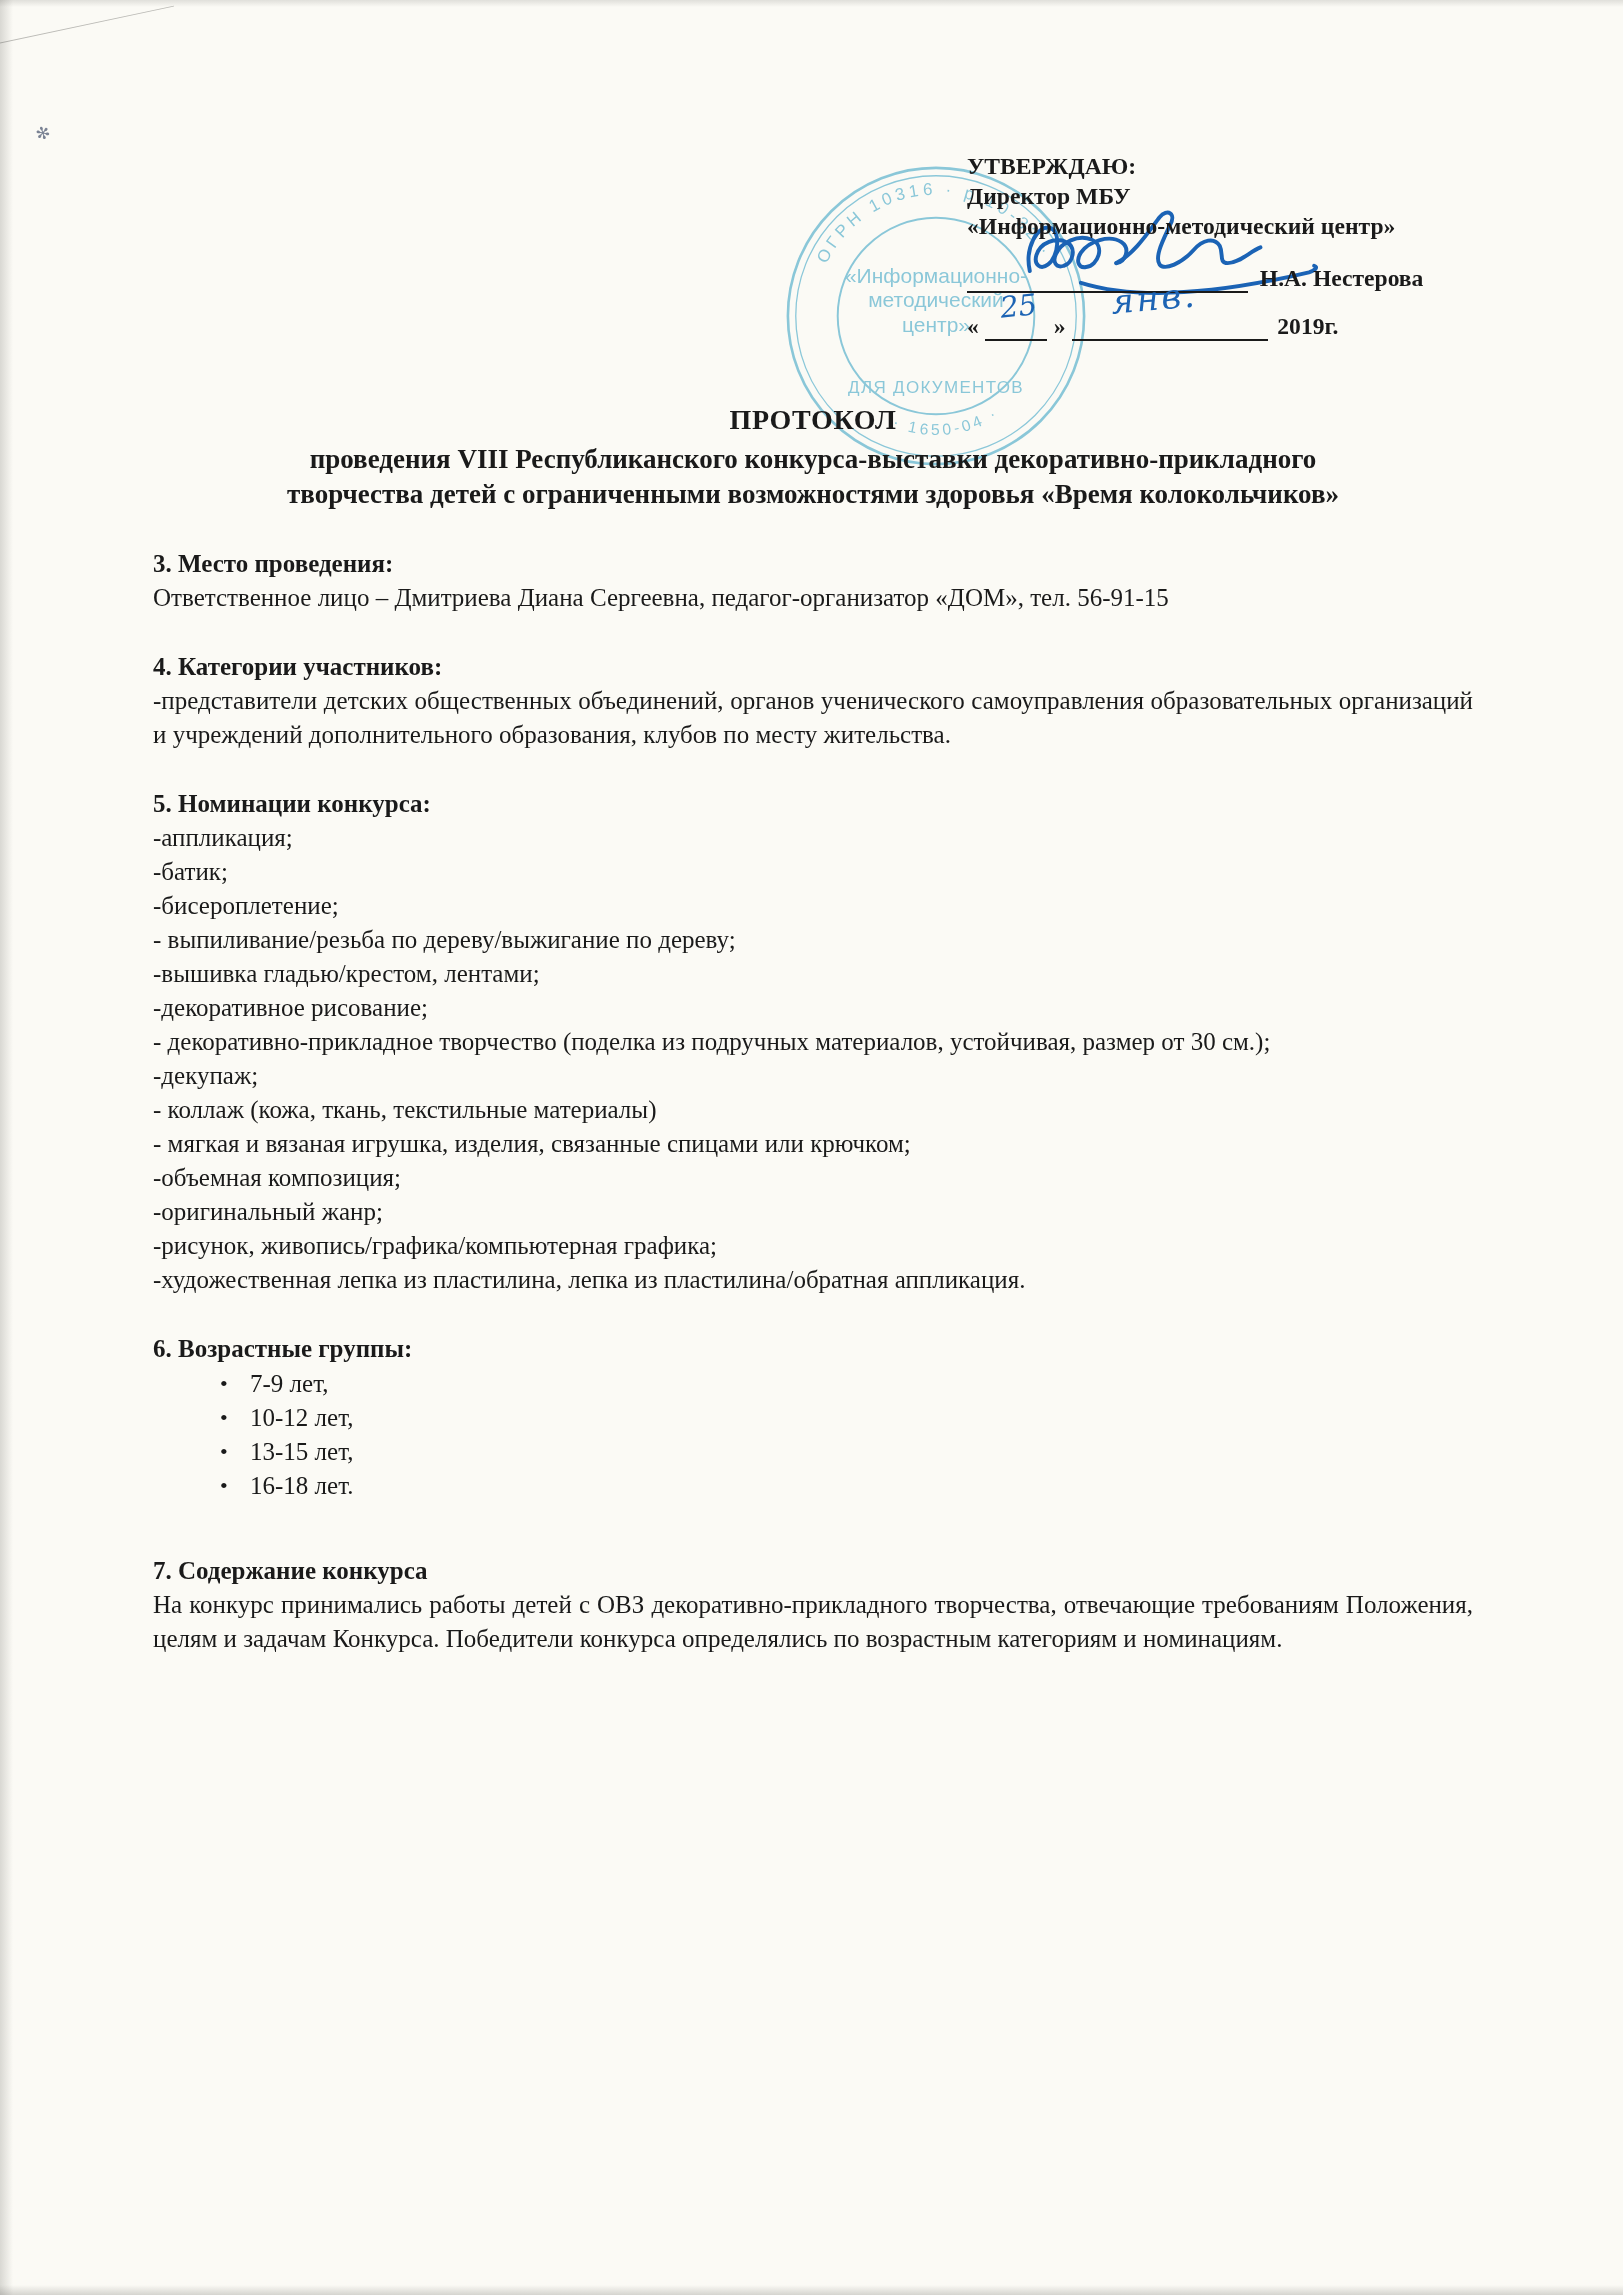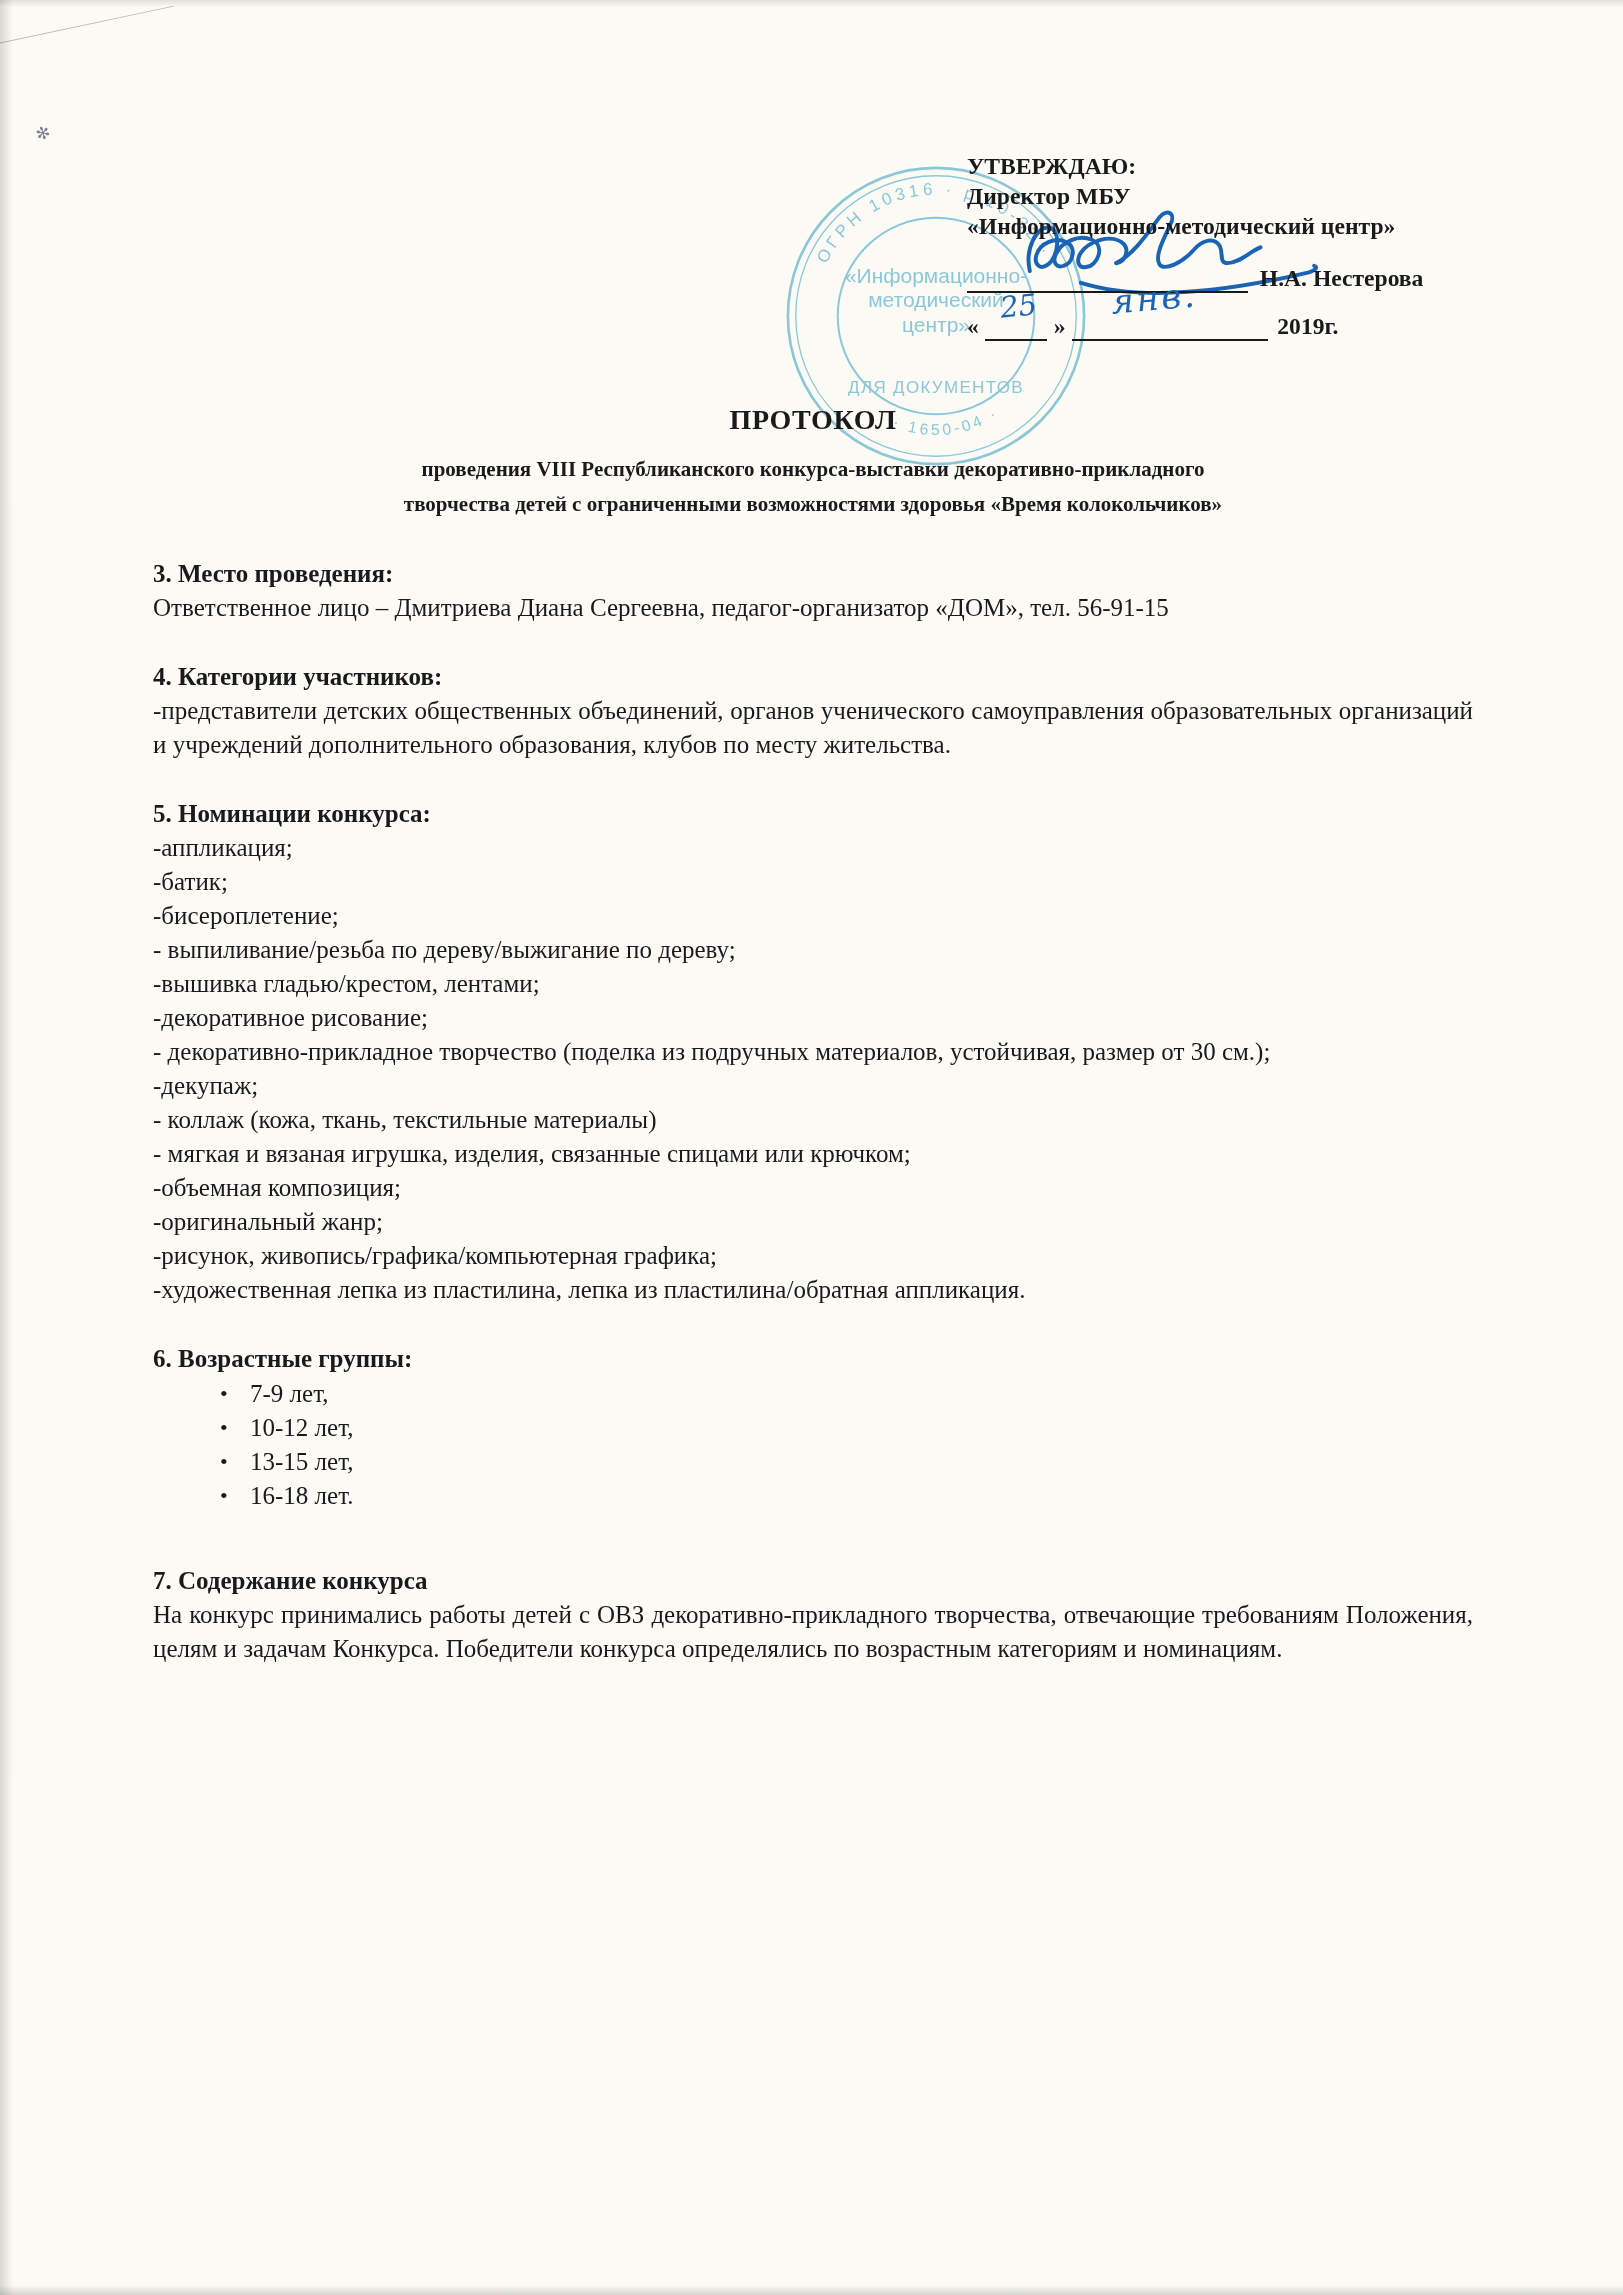--- a/index.html
+++ b/index.html
@@ -49,21 +49,21 @@
   .stamp circle{stroke:#2f9ec2;fill:none;}
 
   
   .signature{position:absolute;left:1018px;top:208px;pointer-events:none;}
   .signature path{stroke:#1b63b5;stroke-width:6;fill:none;stroke-linecap:round;stroke-linejoin:round;}
 
   
   .content{position:absolute;left:153px;top:401px;width:1320px;font-size:25px;line-height:34px;}
   .title-block{text-align:center;font-weight:bold;}
   .title-main{font-size:28px;line-height:37px;letter-spacing:0.7px;}
-  .title-sub{font-size:21px;line-height:35px;margin-top:14px;}
+  .title-sub{font-size:27px;line-height:35px;margin-top:4px;}
   .section{margin-top:35px;}
   .section.first{margin-top:60px;}
   .section.last{margin-top:51px;}
   .h{font-weight:bold;}
   .p{text-align:justify;}
   .inline-pair .h{display:inline;}
   .inline-pair .v{display:inline;}
   .nom-item{text-align:justify;}
   .bullets{margin-top:1.3px;}
   .bullet-row{display:flex;align-items:flex-start;padding-left:67px;}

